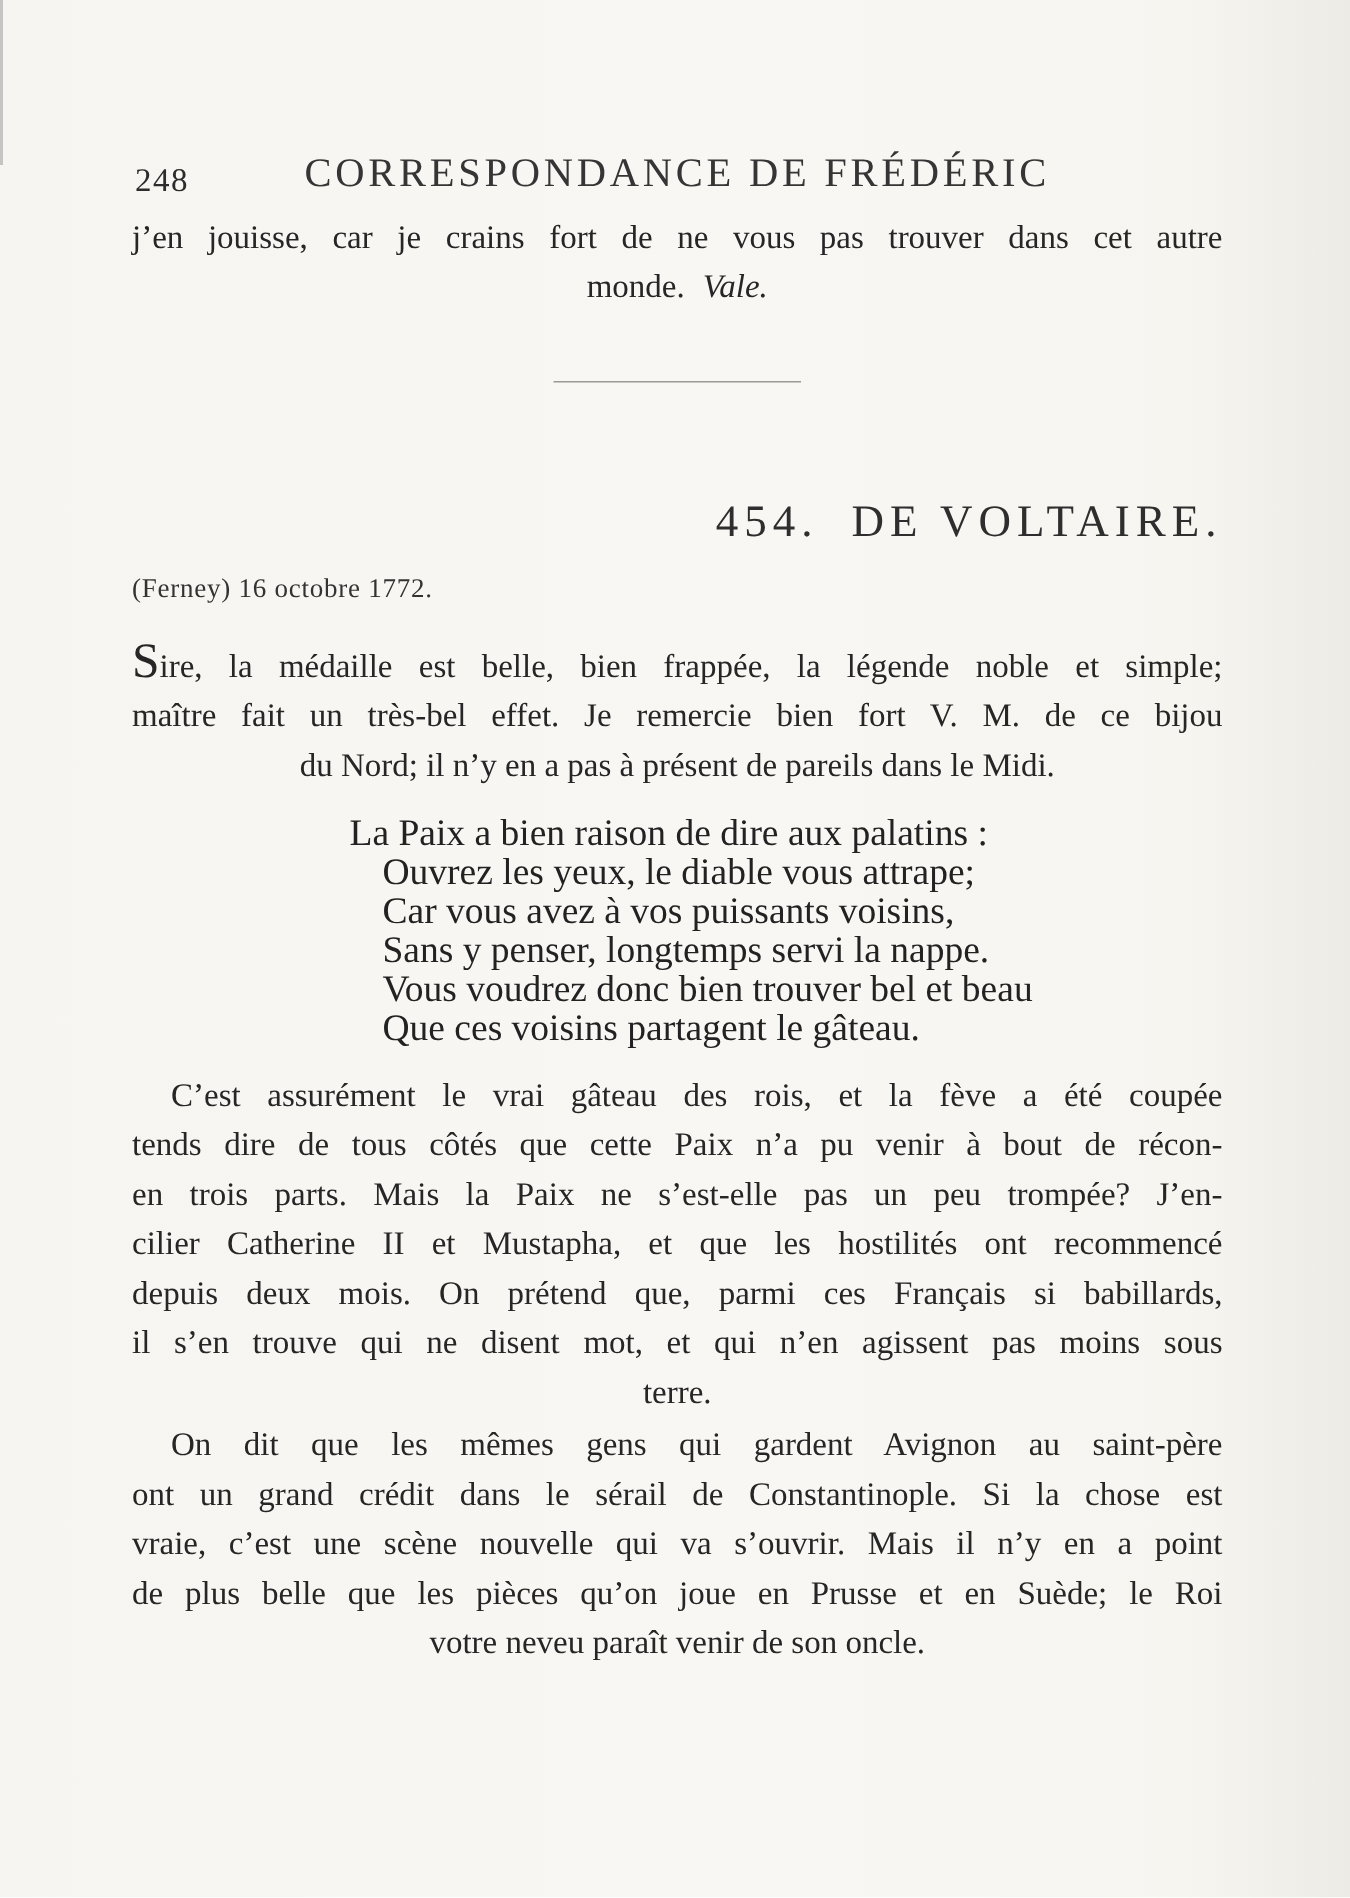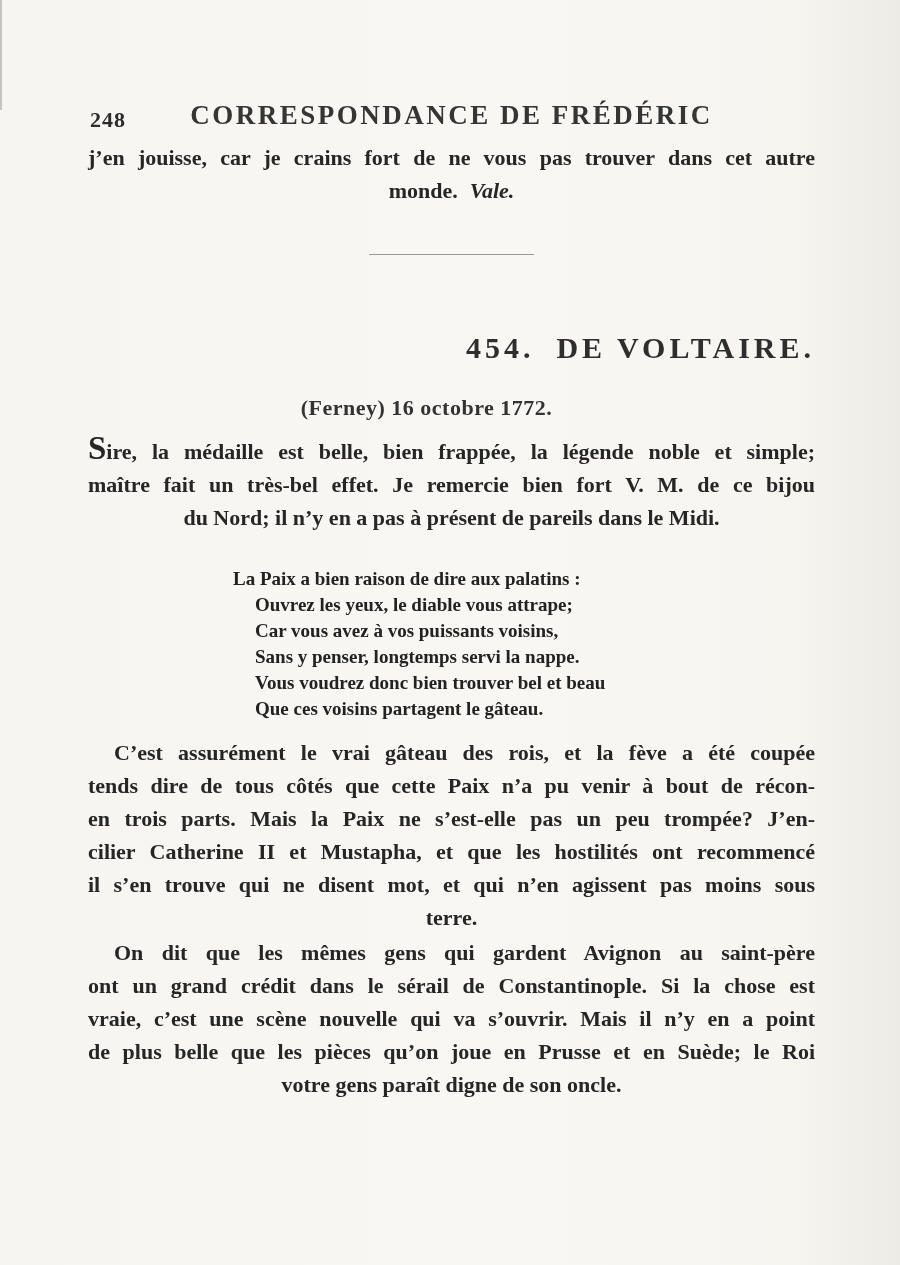--- a/index.html
+++ b/index.html
@@ -5,21 +5,20 @@
   html, body { margin: 0; padding: 0; background: #ffffff; }
 
   .page {
     position: relative;
     width: 900px;
     height: 1265px;
     overflow: hidden;
     background: linear-gradient(90deg, #f6f5f1 0%, #f8f7f4 55%, #f6f5f0 88%, #edebe5 100%);
     color: #262626;
     font-family: "Liberation Serif", "DejaVu Serif", serif;
-    font-weight: bold;
   }
 
   
   .page .edge-left {
     position: absolute; left: 0; top: 0;
     width: 2px; height: 110px;
     background: rgba(110,110,110,0.35);
   }
 
   .content {
@@ -63,35 +62,35 @@
     margin-top: 76px;
     text-align: right;
     font-size: 30px;
     letter-spacing: 4px;
     color: #2e2e2e;
     white-space: nowrap;
   }
   .letter-heading .num { margin-right: 22px; }
 
   .dateline {
-    margin-top: 30px;
+    margin-top: 17px;
     padding-right: 50px;
-    text-align: center;
-    font-size: 22px;
+    text-align: left;
+    font-size: 18px;
     letter-spacing: 0.5px;
     color: #333;
   }
 
-  .p1 { margin-top: 14px; }
+  .p1 { margin-top: 24px; }
   .p1 .line:first-child::first-letter { font-size: 33px; line-height: 20px; }
 
   .verse {
-    margin-top: 32px;
+    margin-top: 17px;
     margin-left: 145px;
-    font-size: 19px;
+    font-size: 25px;
     line-height: 26px;
     color: #222;
   }
   .verse .vline:not(:first-child) { padding-left: 22px; }
 
   .p2 { margin-top: 14px; }
   .p3 { margin-top: 2px; }
 </style>
 </head>
 <body>
@@ -132,26 +131,27 @@
       <div class="vline">Sans y penser, longtemps servi la nappe.</div>
       <div class="vline">Vous voudrez donc bien trouver bel et beau</div>
       <div class="vline">Que ces voisins partagent le gâteau.</div>
     </div>
 
     <div class="para p2">
       <div class="line jl indent">C’est assurément le vrai gâteau des rois, et la fève a été coupée</div>
       <div class="line jl">tends dire de tous côtés que cette Paix n’a pu venir à bout de récon-</div>
       <div class="line jl">en trois parts.  Mais la Paix ne s’est-elle pas un peu trompée?  J’en-</div>
       <div class="line jl">cilier Catherine II et Mustapha, et que les hostilités ont recommencé</div>
+      <div class="line jl">depuis deux mois.  On prétend que, parmi ces Français si babillards,</div>
       <div class="line jl">il s’en trouve qui ne disent mot, et qui n’en agissent pas moins sous</div>
       <div class="line ll">terre.</div>
     </div>
 
     <div class="para p3">
       <div class="line jl indent">On dit que les mêmes gens qui gardent Avignon au saint-père</div>
       <div class="line jl">ont un grand crédit dans le sérail de Constantinople.  Si la chose est</div>
       <div class="line jl">vraie, c’est une scène nouvelle qui va s’ouvrir.  Mais il n’y en a point</div>
       <div class="line jl">de plus belle que les pièces qu’on joue en Prusse et en Suède; le Roi</div>
-      <div class="line ll">votre gens paraît digne de son oncle.</div>
+      <div class="line ll">votre neveu paraît venir de son oncle.</div>
     </div>
 
   </div>
 </div>
 
 </body></html>

